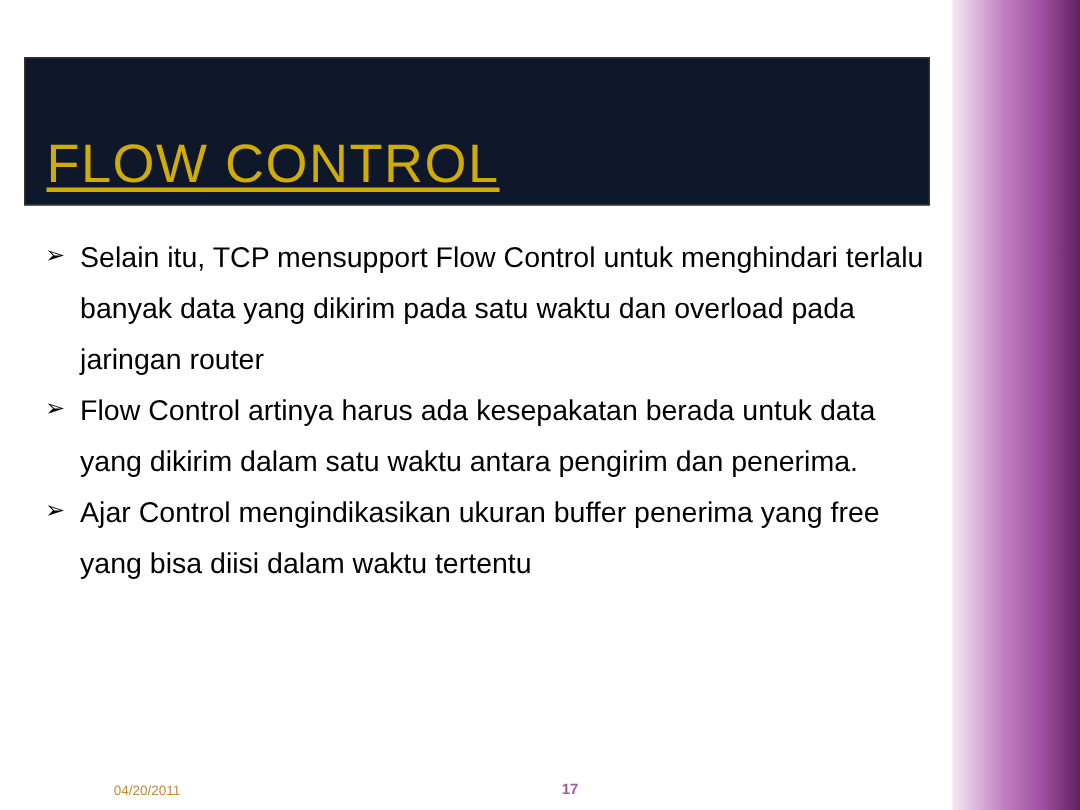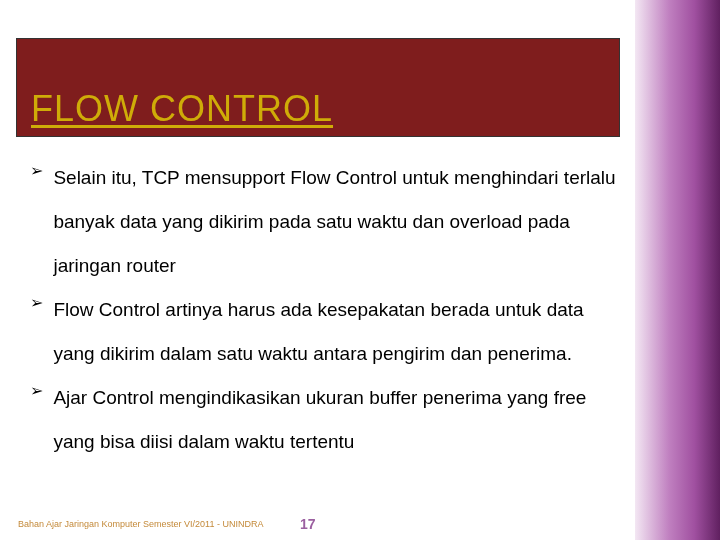--- a/index.html
+++ b/index.html
@@ -18,21 +18,21 @@
     width: 85px;
     height: 540px;
     background: linear-gradient(to right, rgba(216,176,216,0.3) 0%, #c080c0 40%, #a050a0 70%, #602060 100%);
   }
   .title-box {
     position: absolute;
     left: 16px;
     top: 38px;
     width: 604px;
     height: 99px;
-    background: #7f1d1d;
+    background: #0f172a;
     border: 1px solid #333;
     display: flex;
     align-items: flex-end;
     padding: 0 0 6px 14px;
   }
   .title-text {
     font-family: "Franklin Gothic Medium", "Arial Narrow", Arial, sans-serif;
     font-size: 36px;
     letter-spacing: 1px;
     color: #CFAC08;
@@ -54,41 +54,41 @@
   .bullet-mark {
     font-size: 16px;
     color: #000;
     margin-right: 10px;
     line-height: 30px;
     flex-shrink: 0;
   }
   .bullet-text {
     font-size: 19px;
     color: #000;
-    line-height: 44px;
+    line-height: 34px;
     font-family: Verdana, Tahoma, sans-serif;
   }
   .footer {
     position: absolute;
     bottom: 8px;
     left: 18px;
     right: 18px;
     display: flex;
     align-items: center;
     font-size: 9px;
     color: #c48a3a;
     font-family: Verdana, sans-serif;
   }
   .footer-left { flex: 1; text-align: left; }
   .footer-center { text-align: center; width: 160px; }
   .footer-right {
     flex: 1;
-    text-align: left;
+    text-align: center;
     padding-right: 120px;
-    font-size: 14px;
+    font-size: 10px;
     color: #9b5fa0;
     font-weight: bold;
   }
 </style>
 </head>
 <body>
 
 <div class="side-gradient"></div>
 
 <div class="title-box">
@@ -104,15 +104,15 @@
     <span class="bullet-mark">➢</span>
     <span class="bullet-text">Flow Control artinya harus ada kesepakatan berada untuk data yang dikirim dalam satu waktu antara pengirim dan penerima.</span>
   </div>
   <div class="bullet-item">
     <span class="bullet-mark">➢</span>
     <span class="bullet-text">Ajar Control mengindikasikan ukuran buffer penerima yang free yang bisa diisi dalam waktu tertentu</span>
   </div>
 </div>
 
 <div class="footer">
-  <span class="footer-left">Bahan Ajar Jaringan Komputer Semester VI/2011 - UNINDRA</span>
+  <span class="footer-center">04/20/2011</span>
   <span class="footer-right">17</span>
 </div>
 
 </body></html>

